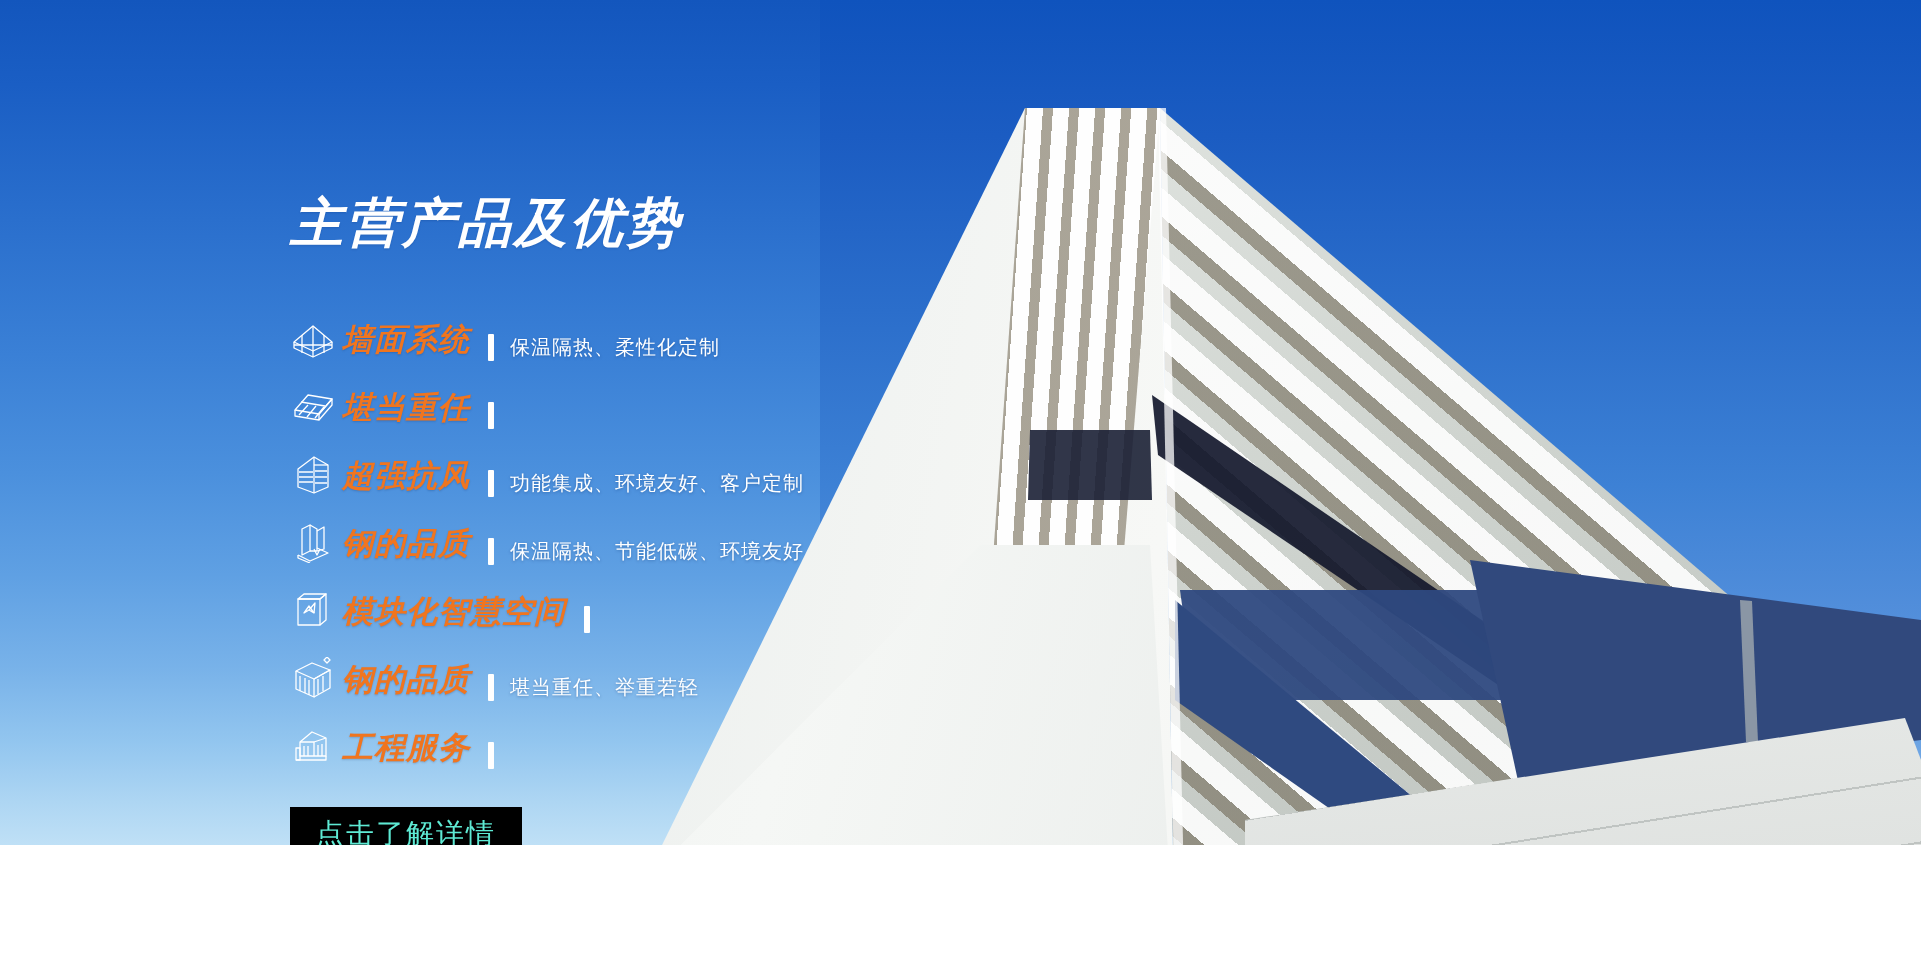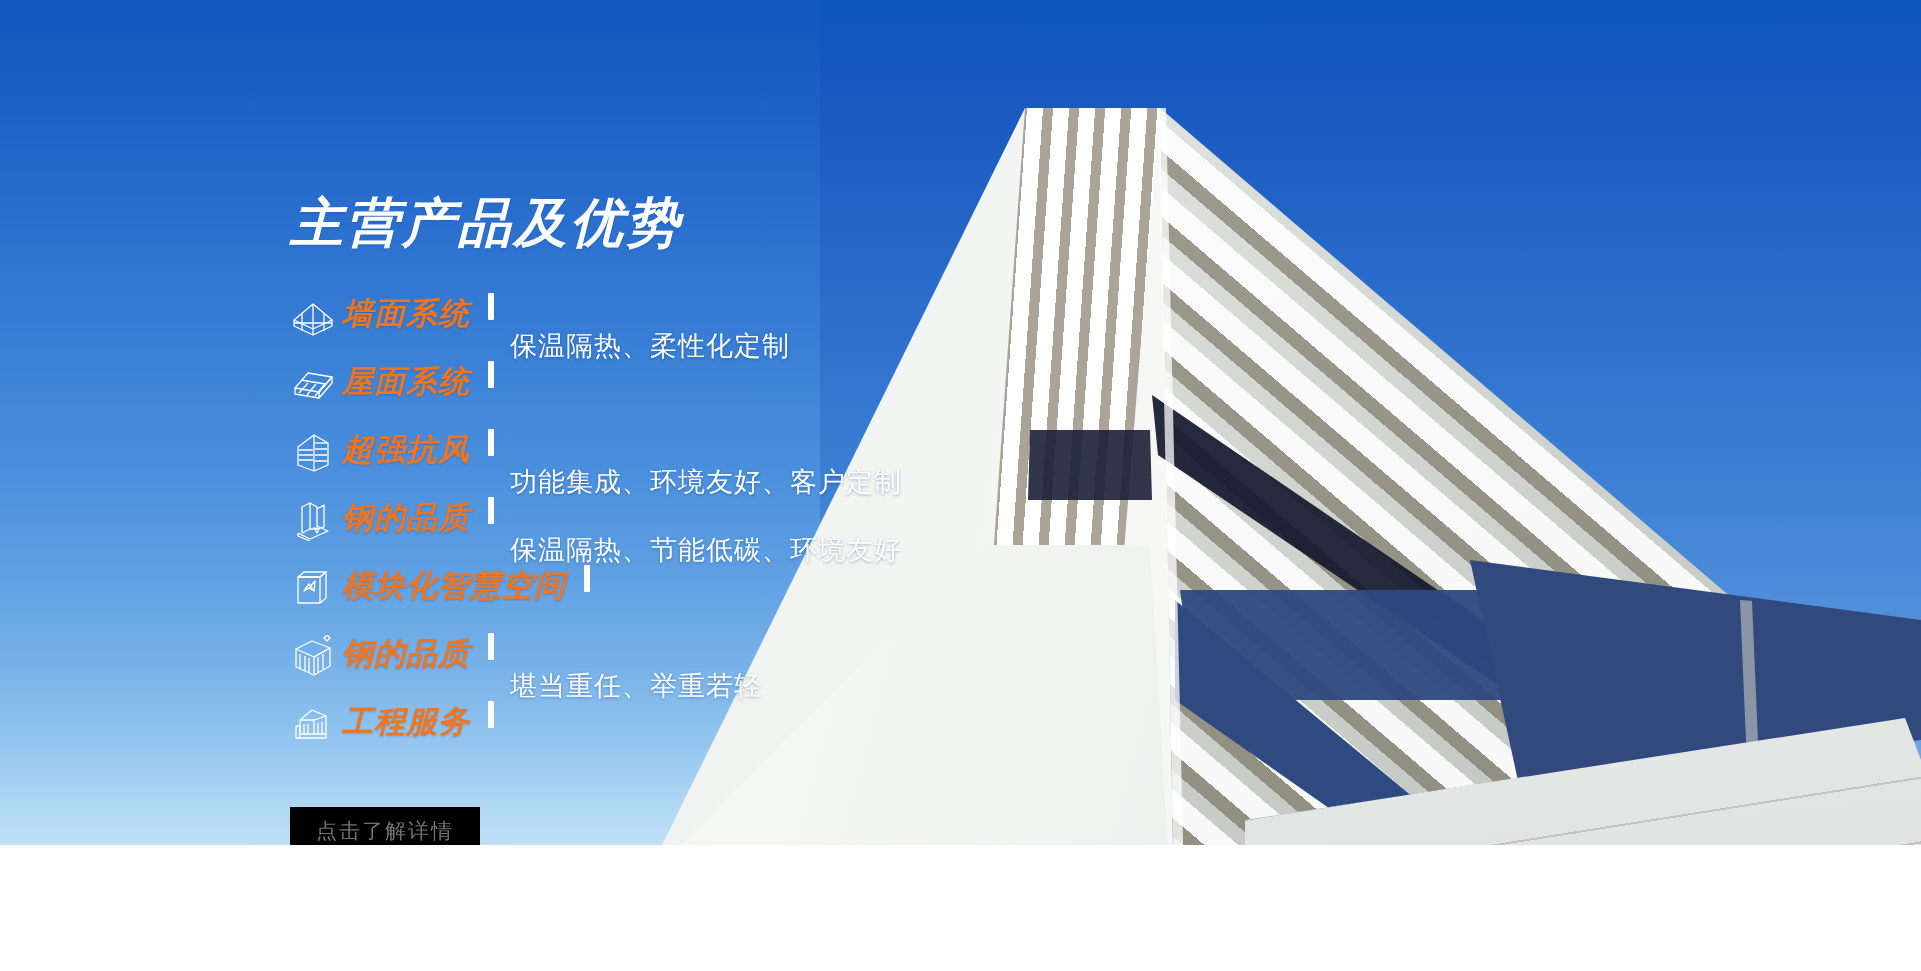--- a/index.html
+++ b/index.html
@@ -195,21 +195,21 @@
   }
 
   .list {
     margin: 0;
     padding: 0;
     list-style: none;
   }
 
   .row {
     display: flex;
-    align-items: flex-start;
+    align-items: flex-end;
     height: 68px;
   }
 
   .row-icon {
     width: 52px;
     min-width: 52px;
     height: 46px;
     display: flex;
     align-items: center;
     justify-content: flex-start;
@@ -232,33 +232,33 @@
     width: 6px;
     height: 27px;
     background: #ffffff;
     margin: 0 16px 0 18px;
     flex: 0 0 auto;
     border-radius: 1px;
   }
 
   .row-desc {
     color: #ffffff;
-    font-size: 27px;
+    font-size: 20px;
     letter-spacing: 1px;
     white-space: nowrap;
     text-shadow: 0 1px 3px rgba(0,40,100,.35);
     margin-top: 35px;
   }
 
   .cta {
     margin-top: 38px;
     display: inline-block;
     background: #000000;
-    color: #737373;
-    font-size: 21px;
+    color: #5eead4;
+    font-size: 28px;
     letter-spacing: 2px;
     padding: 13px 26px 14px 26px;
     border: none;
     cursor: pointer;
     font-family: inherit;
     line-height: 1;
   }
 </style>
 </head>
 <body>
@@ -308,21 +308,21 @@
       <li class="row">
         <span class="row-icon">
           <svg width="46" height="40" viewBox="0 0 46 40" fill="none" stroke="#ffffff" stroke-width="1.3" stroke-linejoin="round">
             <path d="M5 24 L18 9 L42 13 L29 28 Z"></path>
             <path d="M5 24 L5 30 L29 34 L29 28"></path>
             <path d="M29 28 L42 13 L42 19 L29 34"></path>
             <path d="M11 16 L35 20"></path>
             <path d="M18 19 L9 29 M26 20 L17 31 M34 21 L25 32"></path>
           </svg>
         </span>
-        <span class="row-title">屋面系统</span>
+        <span class="row-title">堪当重任</span>
         <span class="row-sep"></span>
       </li>
 
       <li class="row">
         <span class="row-icon">
           <svg width="46" height="42" viewBox="0 0 46 42" fill="none" stroke="#ffffff" stroke-width="1.3" stroke-linejoin="round">
             <path d="M8 16 L24 4 L38 12 L38 34 L24 40 L8 34 Z"></path>
             <path d="M24 4 L24 40"></path>
             <path d="M24 12 L38 12"></path>
             <path d="M9 19 L23 19 M9 24 L23 24 M9 29 L23 29"></path>

